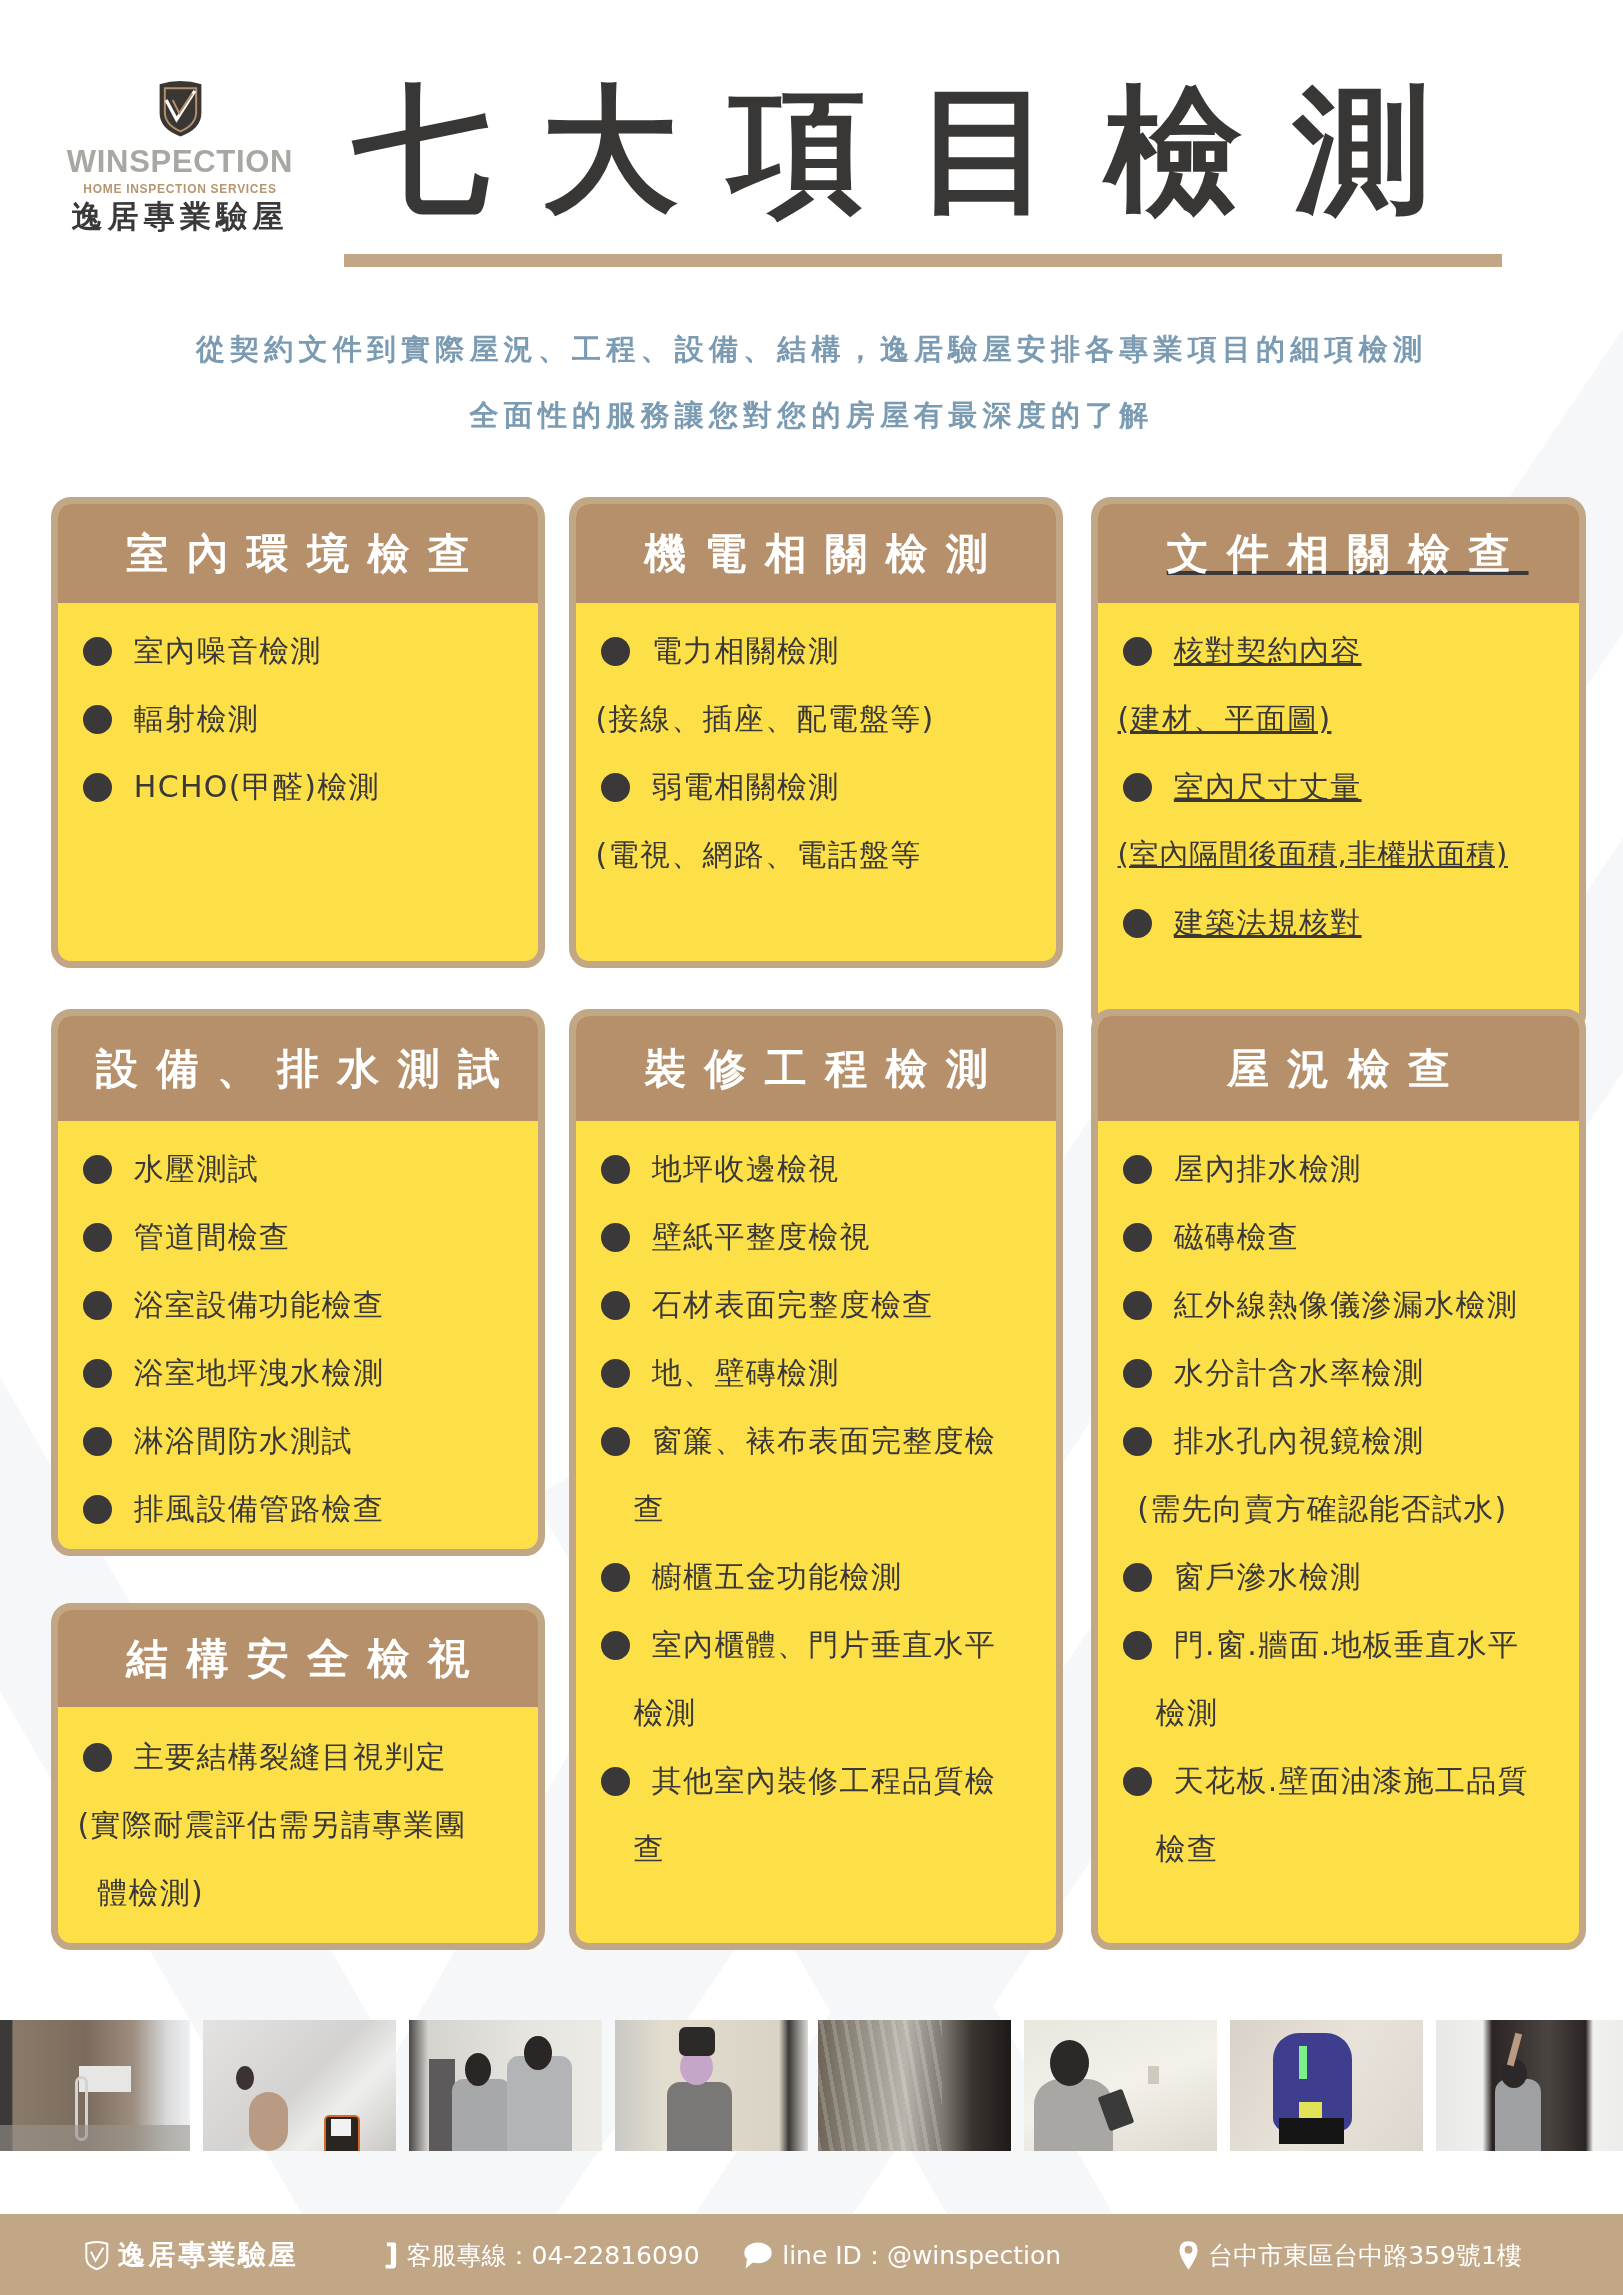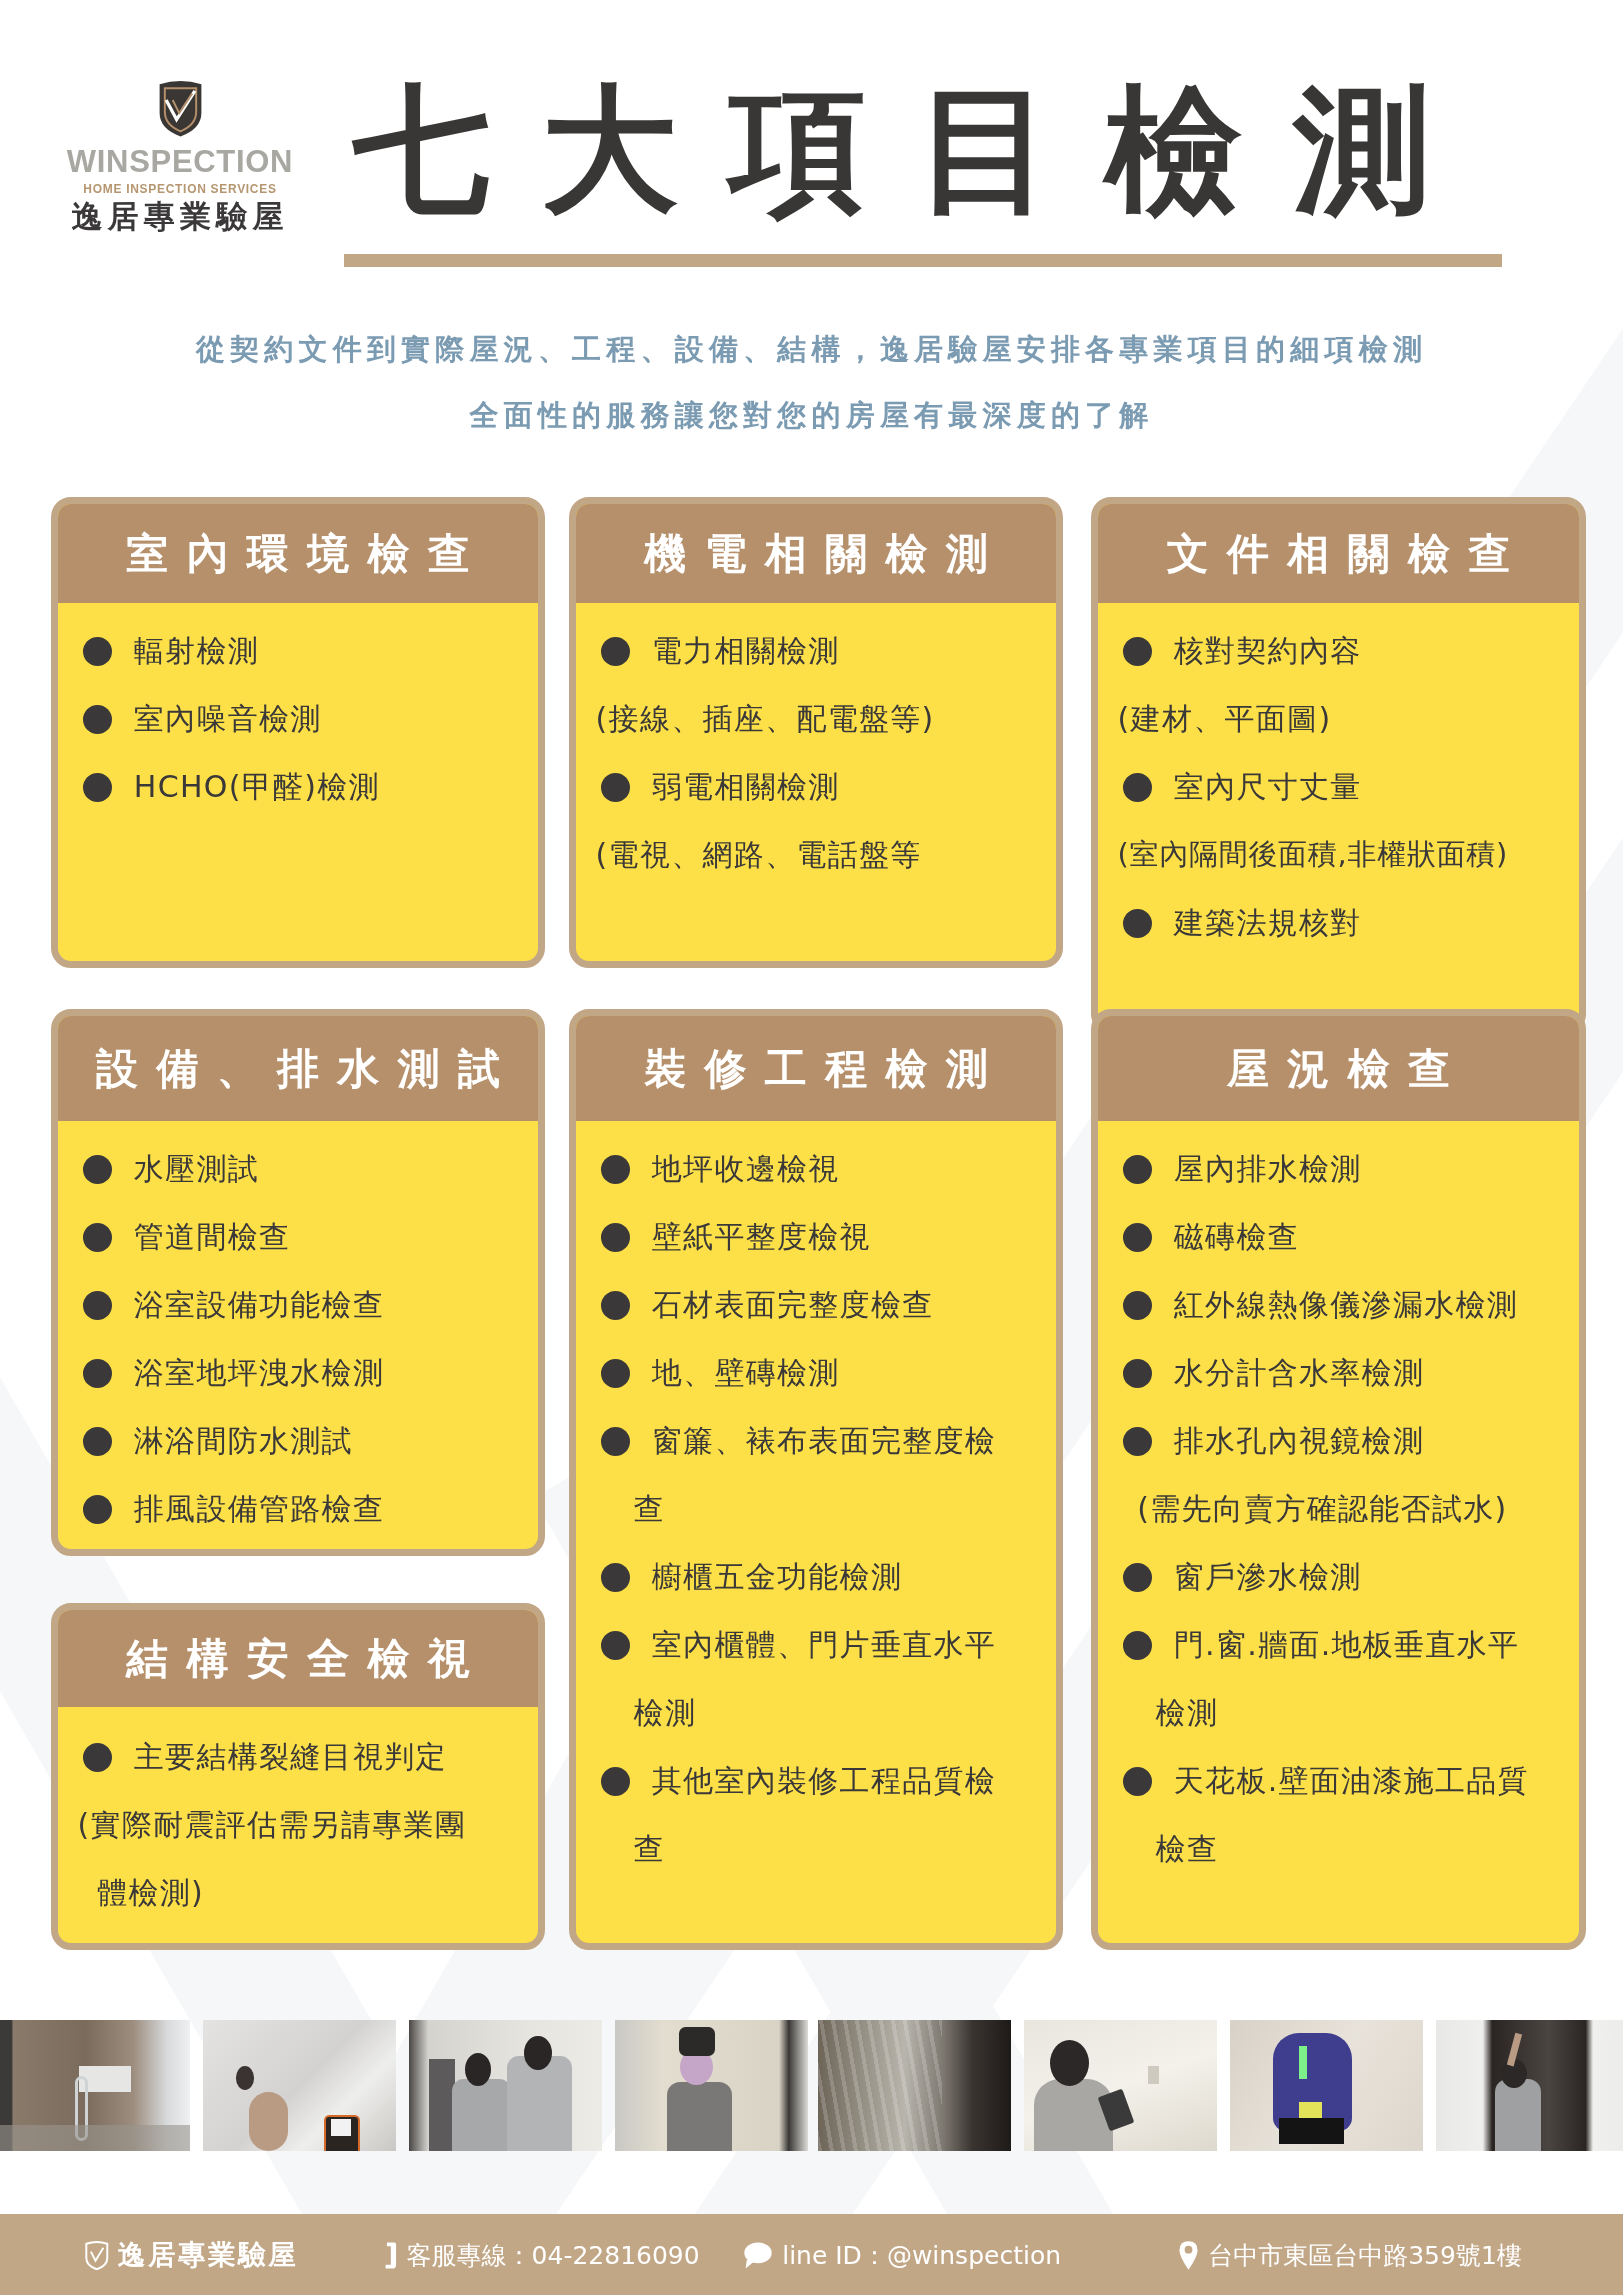--- a/index.html
+++ b/index.html
@@ -71,25 +71,25 @@
 <div class="intro l1">從契約文件到實際屋況、工程、設備、結構，逸居驗屋安排各專業項目的細項檢測</div>
 <div class="intro l2">全面性的服務讓您對您的房屋有最深度的了解</div>
 
 <div class="card" style="left:51px; top:497px; width:494px; height:471px;">
   <div class="card-head">
     <div class="card-title">室內環境檢查</div>
   </div>
   <div class="card-body">
     <div class="row">
         <span class="bullet"></span>
+        <span>室內噪音檢測</span>
+      </div>
+    <div class="row">
+        <span class="bullet"></span>
         <span>輻射檢測</span>
-      </div>
-    <div class="row">
-        <span class="bullet"></span>
-        <span>室內噪音檢測</span>
       </div>
     <div class="row">
         <span class="bullet"></span>
         <span>HCHO(甲醛)檢測</span>
       </div>
   </div>
 </div>
 
 <div class="card" style="left:569px; top:497px; width:494px; height:471px;">
   <div class="card-head">
@@ -106,21 +106,21 @@
     <div class="row">
         <span class="bullet"></span>
         <span>弱電相關檢測</span>
       </div>
     <div class="row cont">
         <span>(電視、網路、電話盤等</span>
       </div>
   </div>
 </div>
 
-<div class="card" style="left:1091px; top:497px; width:495px; height:537px;">
+<div class="card" style="left:1091px; top:497px; width:495px; height:537px;text-decoration:underline;">
   <div class="card-head">
     <div class="card-title">文件相關檢查</div>
   </div>
   <div class="card-body">
     <div class="row">
         <span class="bullet"></span>
         <span>核對契約內容</span>
       </div>
     <div class="row cont">
         <span>(建材、平面圖)</span>

